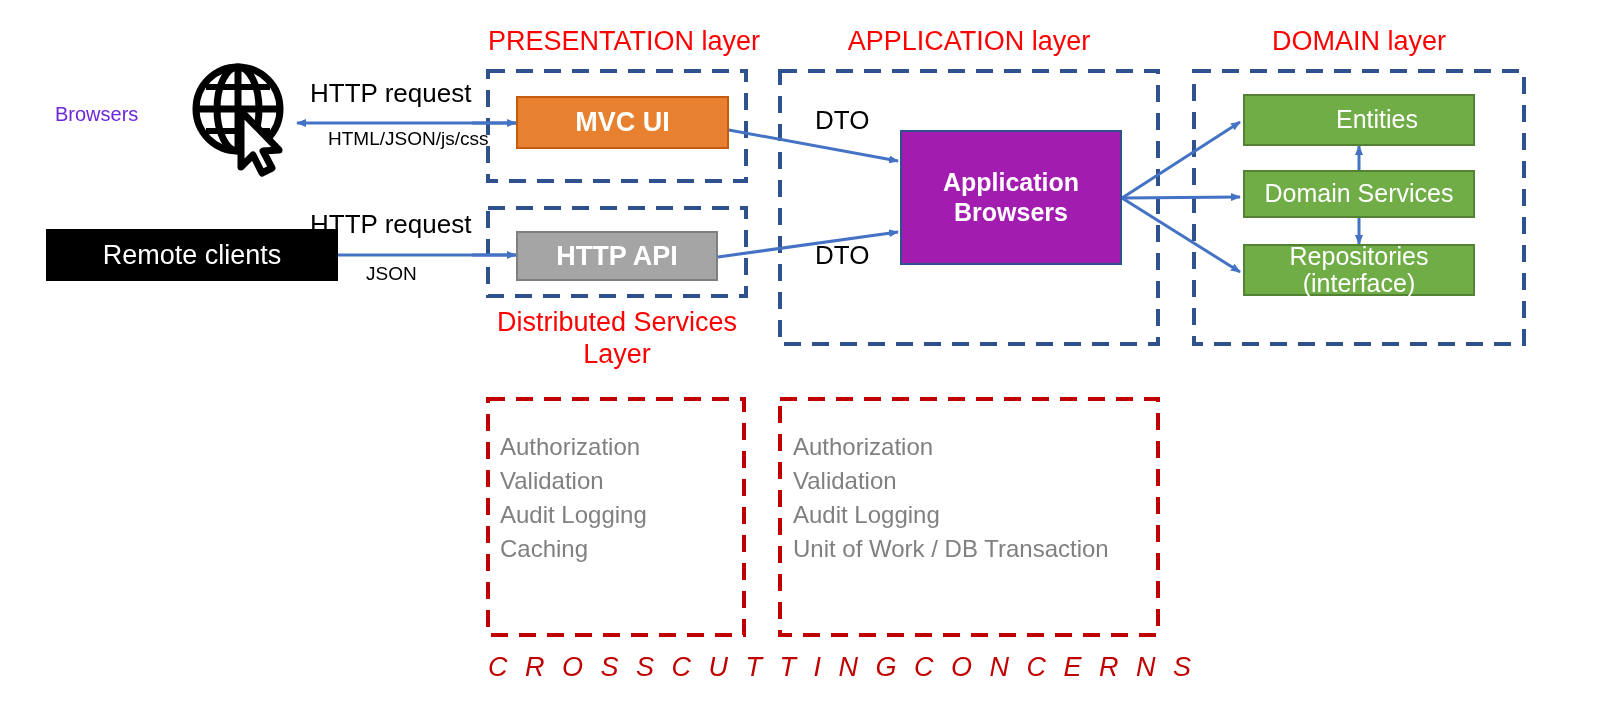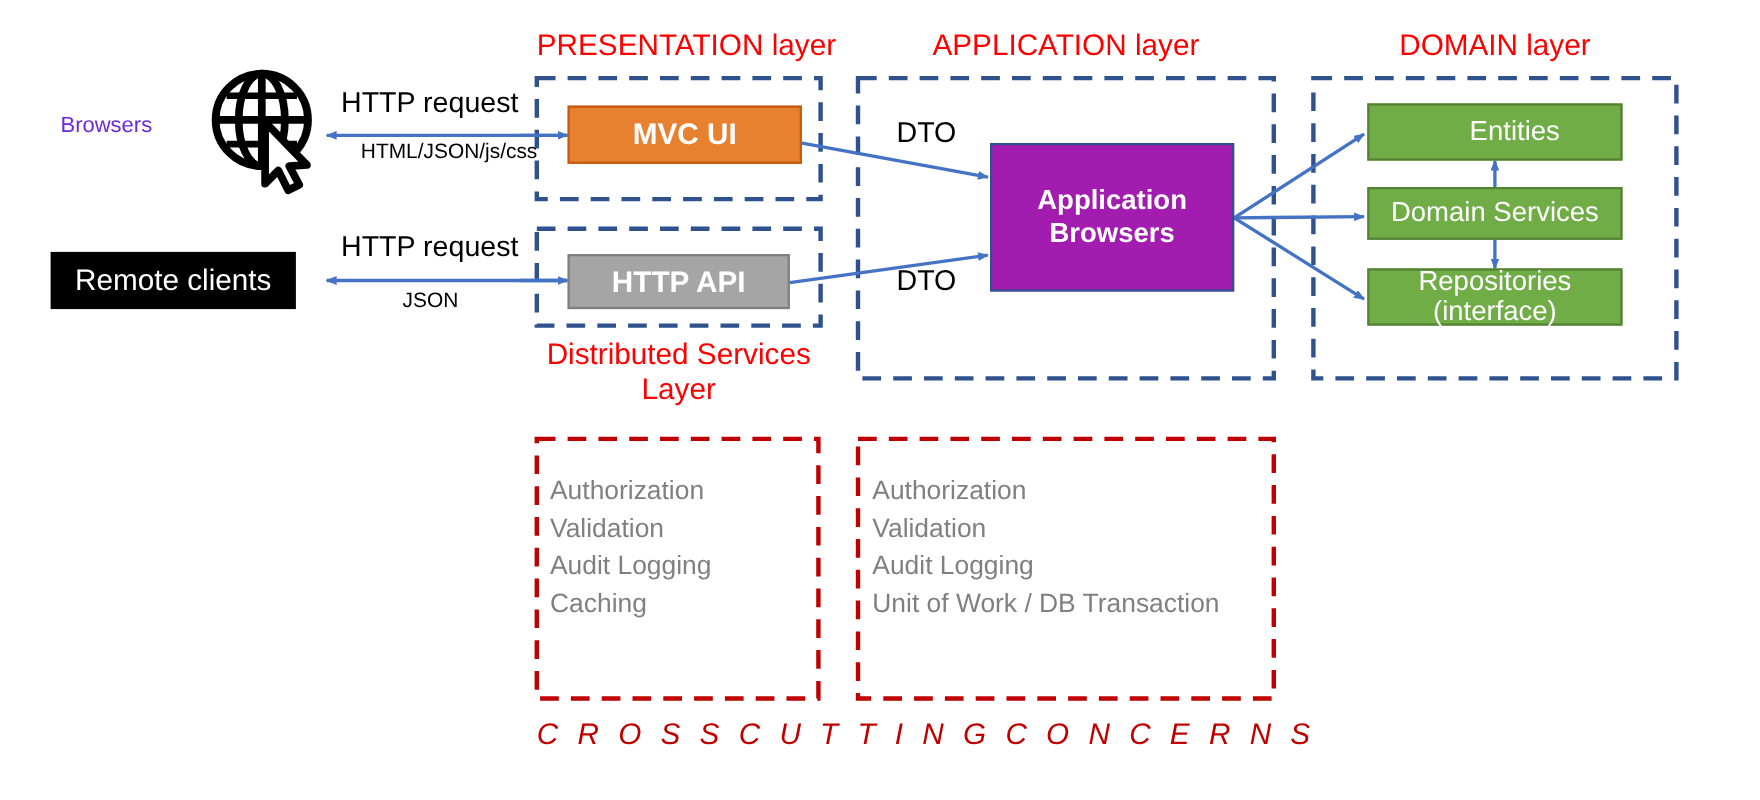--- a/index.html
+++ b/index.html
@@ -176,21 +176,21 @@
   <div class="abs layer-caption" style="left:488px; top:26px; width:258px;">PRESENTATION layer</div>
 
   <div class="abs layer-caption" style="left:780px; top:26px; width:378px;">APPLICATION layer</div>
 
   <div class="abs layer-caption" style="left:1194px; top:26px; width:330px;">DOMAIN layer</div>
 
   <div class="abs layer-caption two-line" style="left:488px; top:307px; width:258px;">Distributed Services Layer</div>
 
   <div class="abs browsers-label" style="left:55px; top:103px;">Browsers</div>
 
-  <div class="abs node-box node-black" style="left:46px; top:229px; width:223px; height:52px;">
+  <div class="abs node-box node-black" style="left:46px; top:229px; width:292px; height:52px;">
     <span>Remote clients</span>
   </div>
 
   <div class="abs edge-label lbl-big" style="left:310px; top:78px;">HTTP request</div>
 
   <div class="abs edge-label lbl-small" style="left:328px; top:128px;">HTML/JSON/js/css</div>
 
   <div class="abs edge-label lbl-big" style="left:310px; top:209px;">HTTP request</div>
 
   <div class="abs edge-label lbl-small" style="left:366px; top:263px;">JSON</div>

